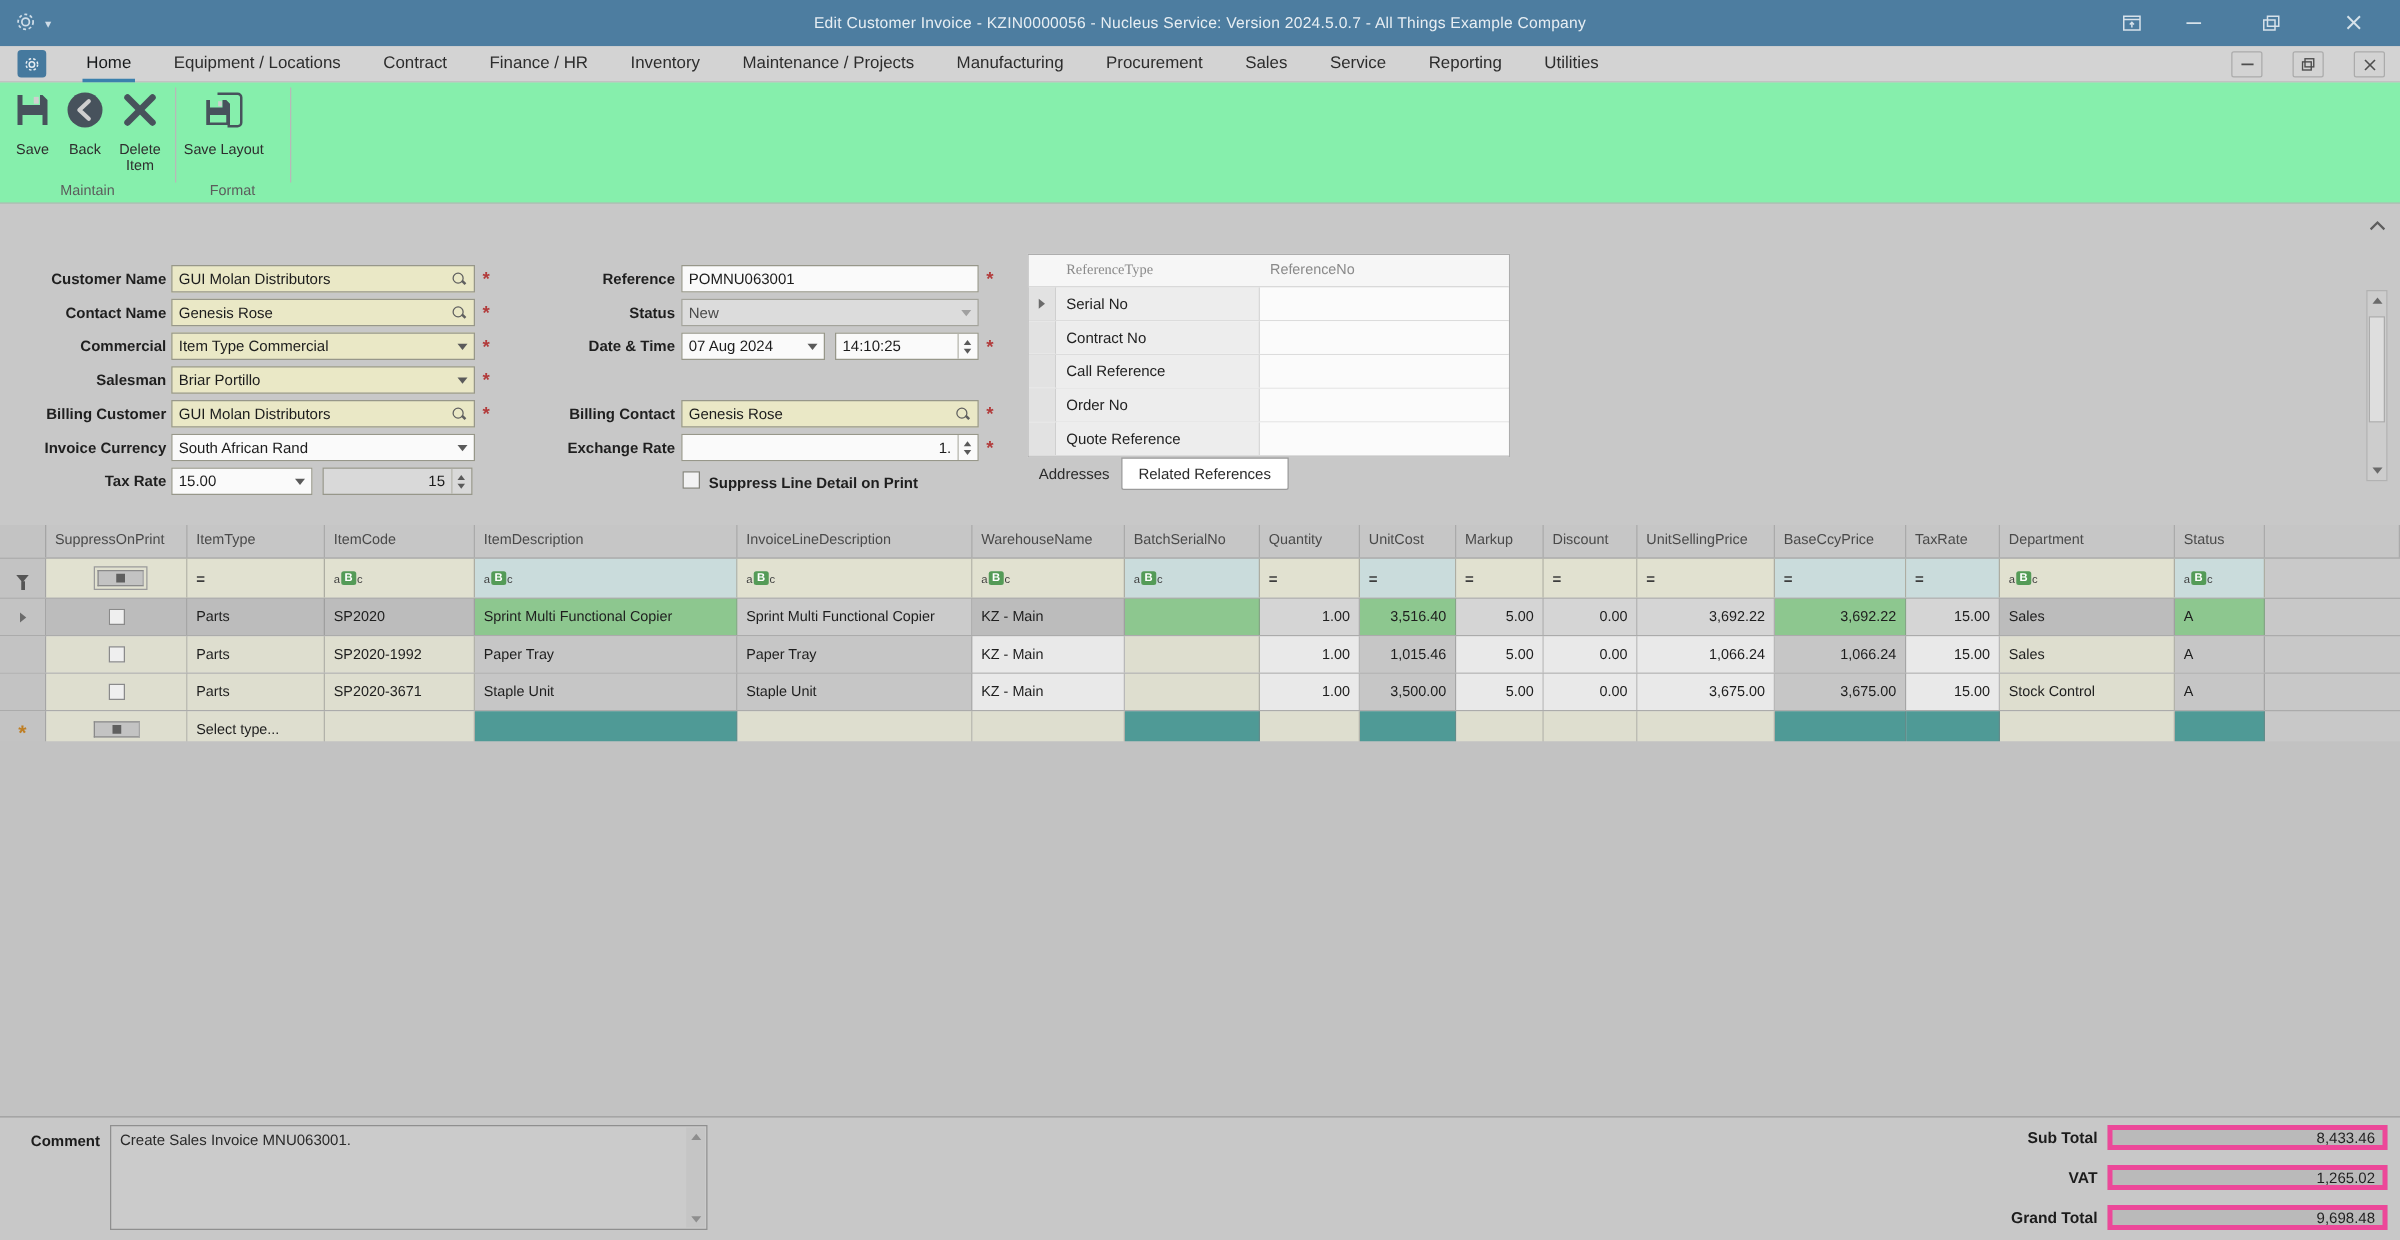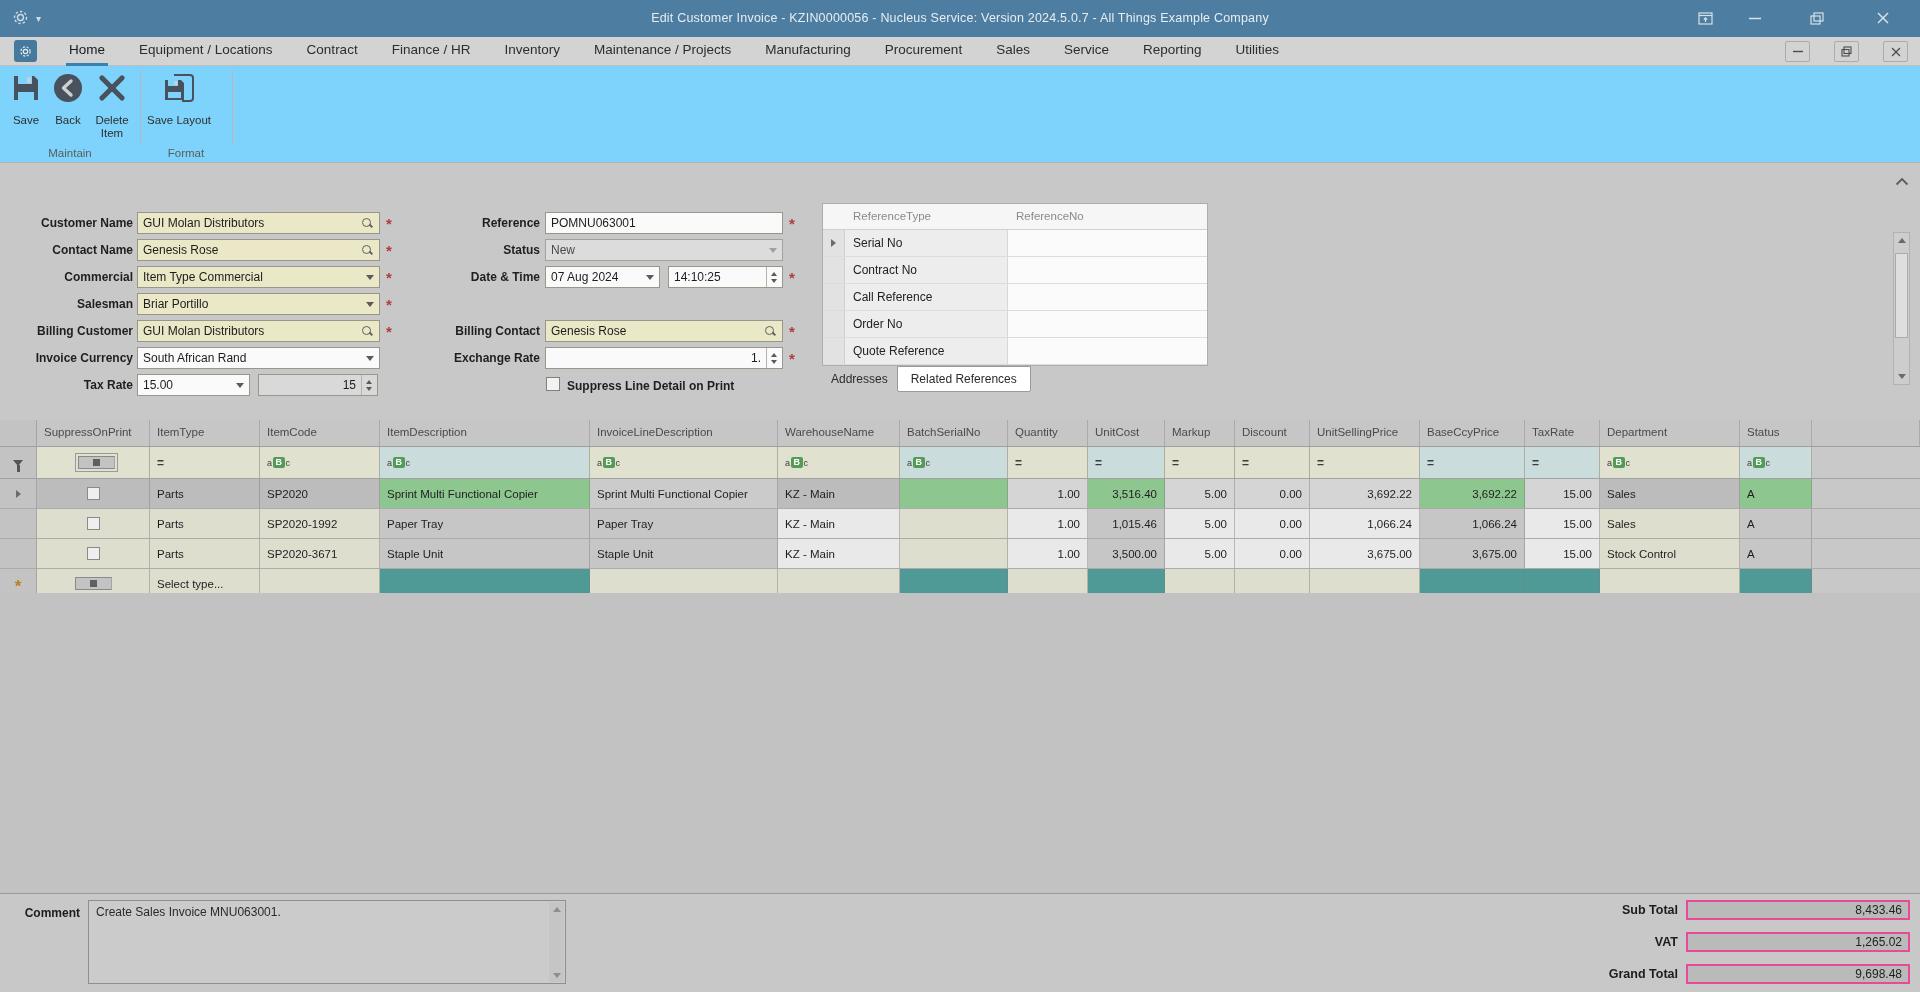--- a/index.html
+++ b/index.html
@@ -15,21 +15,21 @@
   .ribbonrow{position:absolute;top:37px;left:0;width:100%;height:29px;background:#d3d3d3;border-bottom:1px solid #bdbdbd;box-sizing:border-box;}
   .appbtn{position:absolute;top:3px;left:14px;width:23px;height:22px;border-radius:3px;background:#45799e;display:flex;align-items:center;justify-content:center;}
   .rtabs{position:absolute;left:52px;top:0;height:29px;display:flex;}
   .rtab{padding:5px 17px 0 17px;font-size:13.5px;color:#2d2d2d;height:24px;position:relative;white-space:nowrap;}
   .rtab.active{color:#17191b;}
   .rtab.active::after{content:"";position:absolute;left:14px;right:14px;bottom:0;height:3px;background:#3b80ad;}
   .winbtn{width:25px;height:21px;border:1px solid #ababab;border-radius:2px;box-sizing:border-box;
           display:flex;align-items:center;justify-content:center;color:#4d4d4d;background:transparent;}
   .winbtns{position:absolute;right:12px;top:4px;display:flex;gap:24px;}
   
-  .toolbar{position:absolute;top:66px;left:0;width:100%;height:97px;background:#7dd3fc;border-bottom:1px solid #b3b3b3;box-sizing:border-box;}
+  .toolbar{position:absolute;top:66px;left:0;width:100%;height:97px;background:#86efac;border-bottom:1px solid #b3b3b3;box-sizing:border-box;}
   .tbtn{position:absolute;top:6px;display:flex;flex-direction:column;align-items:center;font-size:11.5px;color:#2e2e2e;}
   .tbtn .ic{height:38px;display:flex;align-items:flex-start;justify-content:center;}
   .tbtn .lbl{margin-top:4px;text-align:center;line-height:13px;white-space:pre-line;}
   .gsep{position:absolute;top:4px;bottom:16px;width:1px;background:#b8b8b8;}
   .gcap{position:absolute;bottom:3px;font-size:11.5px;color:#5c5c5c;text-align:center;}
   
   .formpanel{position:absolute;top:163px;left:0;width:100%;height:257px;background:#c8c8c8;}
   .frow{position:absolute;height:22px;}
   .flabel{position:absolute;top:4px;font-weight:bold;font-size:12px;color:#1f1f1f;text-align:right;white-space:nowrap;}
   .fld{position:absolute;height:22px;box-sizing:border-box;border:1px solid #97978a;background:#fafafa;
@@ -96,21 +96,21 @@
   .newstar{font-size:17px;font-weight:bold;color:#bf7e23;line-height:10px;margin-top:6px;}
   .funnel{width:0;height:0;border-left:5.5px solid transparent;border-right:5.5px solid transparent;border-top:6px solid #555;position:relative;}
   .funnel::after{content:"";position:absolute;left:-1.5px;top:-1px;width:3px;height:7px;background:#555;}
   
   .footer{position:absolute;top:893px;left:0;width:100%;height:99px;background:#c8c8c8;border-top:1px solid #9b9b9b;box-sizing:border-box;}
   .cmt-label{position:absolute;left:0;top:12px;width:80px;text-align:right;font-weight:bold;font-size:12px;}
   .cmt-box{position:absolute;left:88px;top:6px;width:478px;height:84px;background:#cbcbcb;border:1px solid #8f8f8f;box-sizing:border-box;font-size:12px;color:#2a2a2a;padding:4px 20px 4px 7px;}
   .cmt-scroll{position:absolute;right:1px;top:1px;bottom:1px;width:15px;background:#c5c5c5;}
   .cmt-scroll .a{position:absolute;left:0;width:100%;height:14px;display:flex;align-items:center;justify-content:center;}
   .tot-label{position:absolute;font-weight:bold;font-size:12.5px;text-align:right;width:120px;}
-  .tot-fld{position:absolute;left:1686px;width:224px;height:20px;background:#bababa;border:2px solid #ec4899;box-sizing:border-box;
+  .tot-fld{position:absolute;left:1686px;width:224px;height:20px;background:#bababa;border:4px solid #ec4899;box-sizing:border-box;
            font-size:12px;display:flex;align-items:center;justify-content:flex-end;padding-right:6px;color:#1f1f1f;}
   .tarr-up{width:0;height:0;border-left:4px solid transparent;border-right:4px solid transparent;border-bottom:5px solid #8e8e8e;}
   .tarr-dn{width:0;height:0;border-left:4px solid transparent;border-right:4px solid transparent;border-top:5px solid #8e8e8e;}
 </style>
 </head>
 <body>
 
 <div class="titlebar">
   <span class="tb-ico" style="left:12px;top:9px;">
     <svg width="17" height="17" viewBox="0 0 17 17">
@@ -375,21 +375,21 @@
 <span class="chev-up">
   <svg width="14" height="9" viewBox="0 0 14 9">
       <path d="M1.5 7.5 L7 2 L12.5 7.5" fill="none" stroke="#5d5d5d" stroke-width="1.8"></path>
     </svg>
 </span>
 
 <div class="refpanel">
   <div class="refgrid">
     <div class="refhead">
       <div style="width:22px;"></div>
-      <div style="width:163px;">ReferenceType</div>
+      <div style="width:163px;font-family:Liberation Serif, serif;">ReferenceType</div>
       <div style="flex:1;">ReferenceNo</div>
     </div>
     <div id="refrows">
         <div class="refrow">
           <div class="ref-ind">
             <span class="tri-r"></span>
           </div>
           <div class="ref-type">Serial No</div>
           <div class="ref-no"></div>
         </div>

